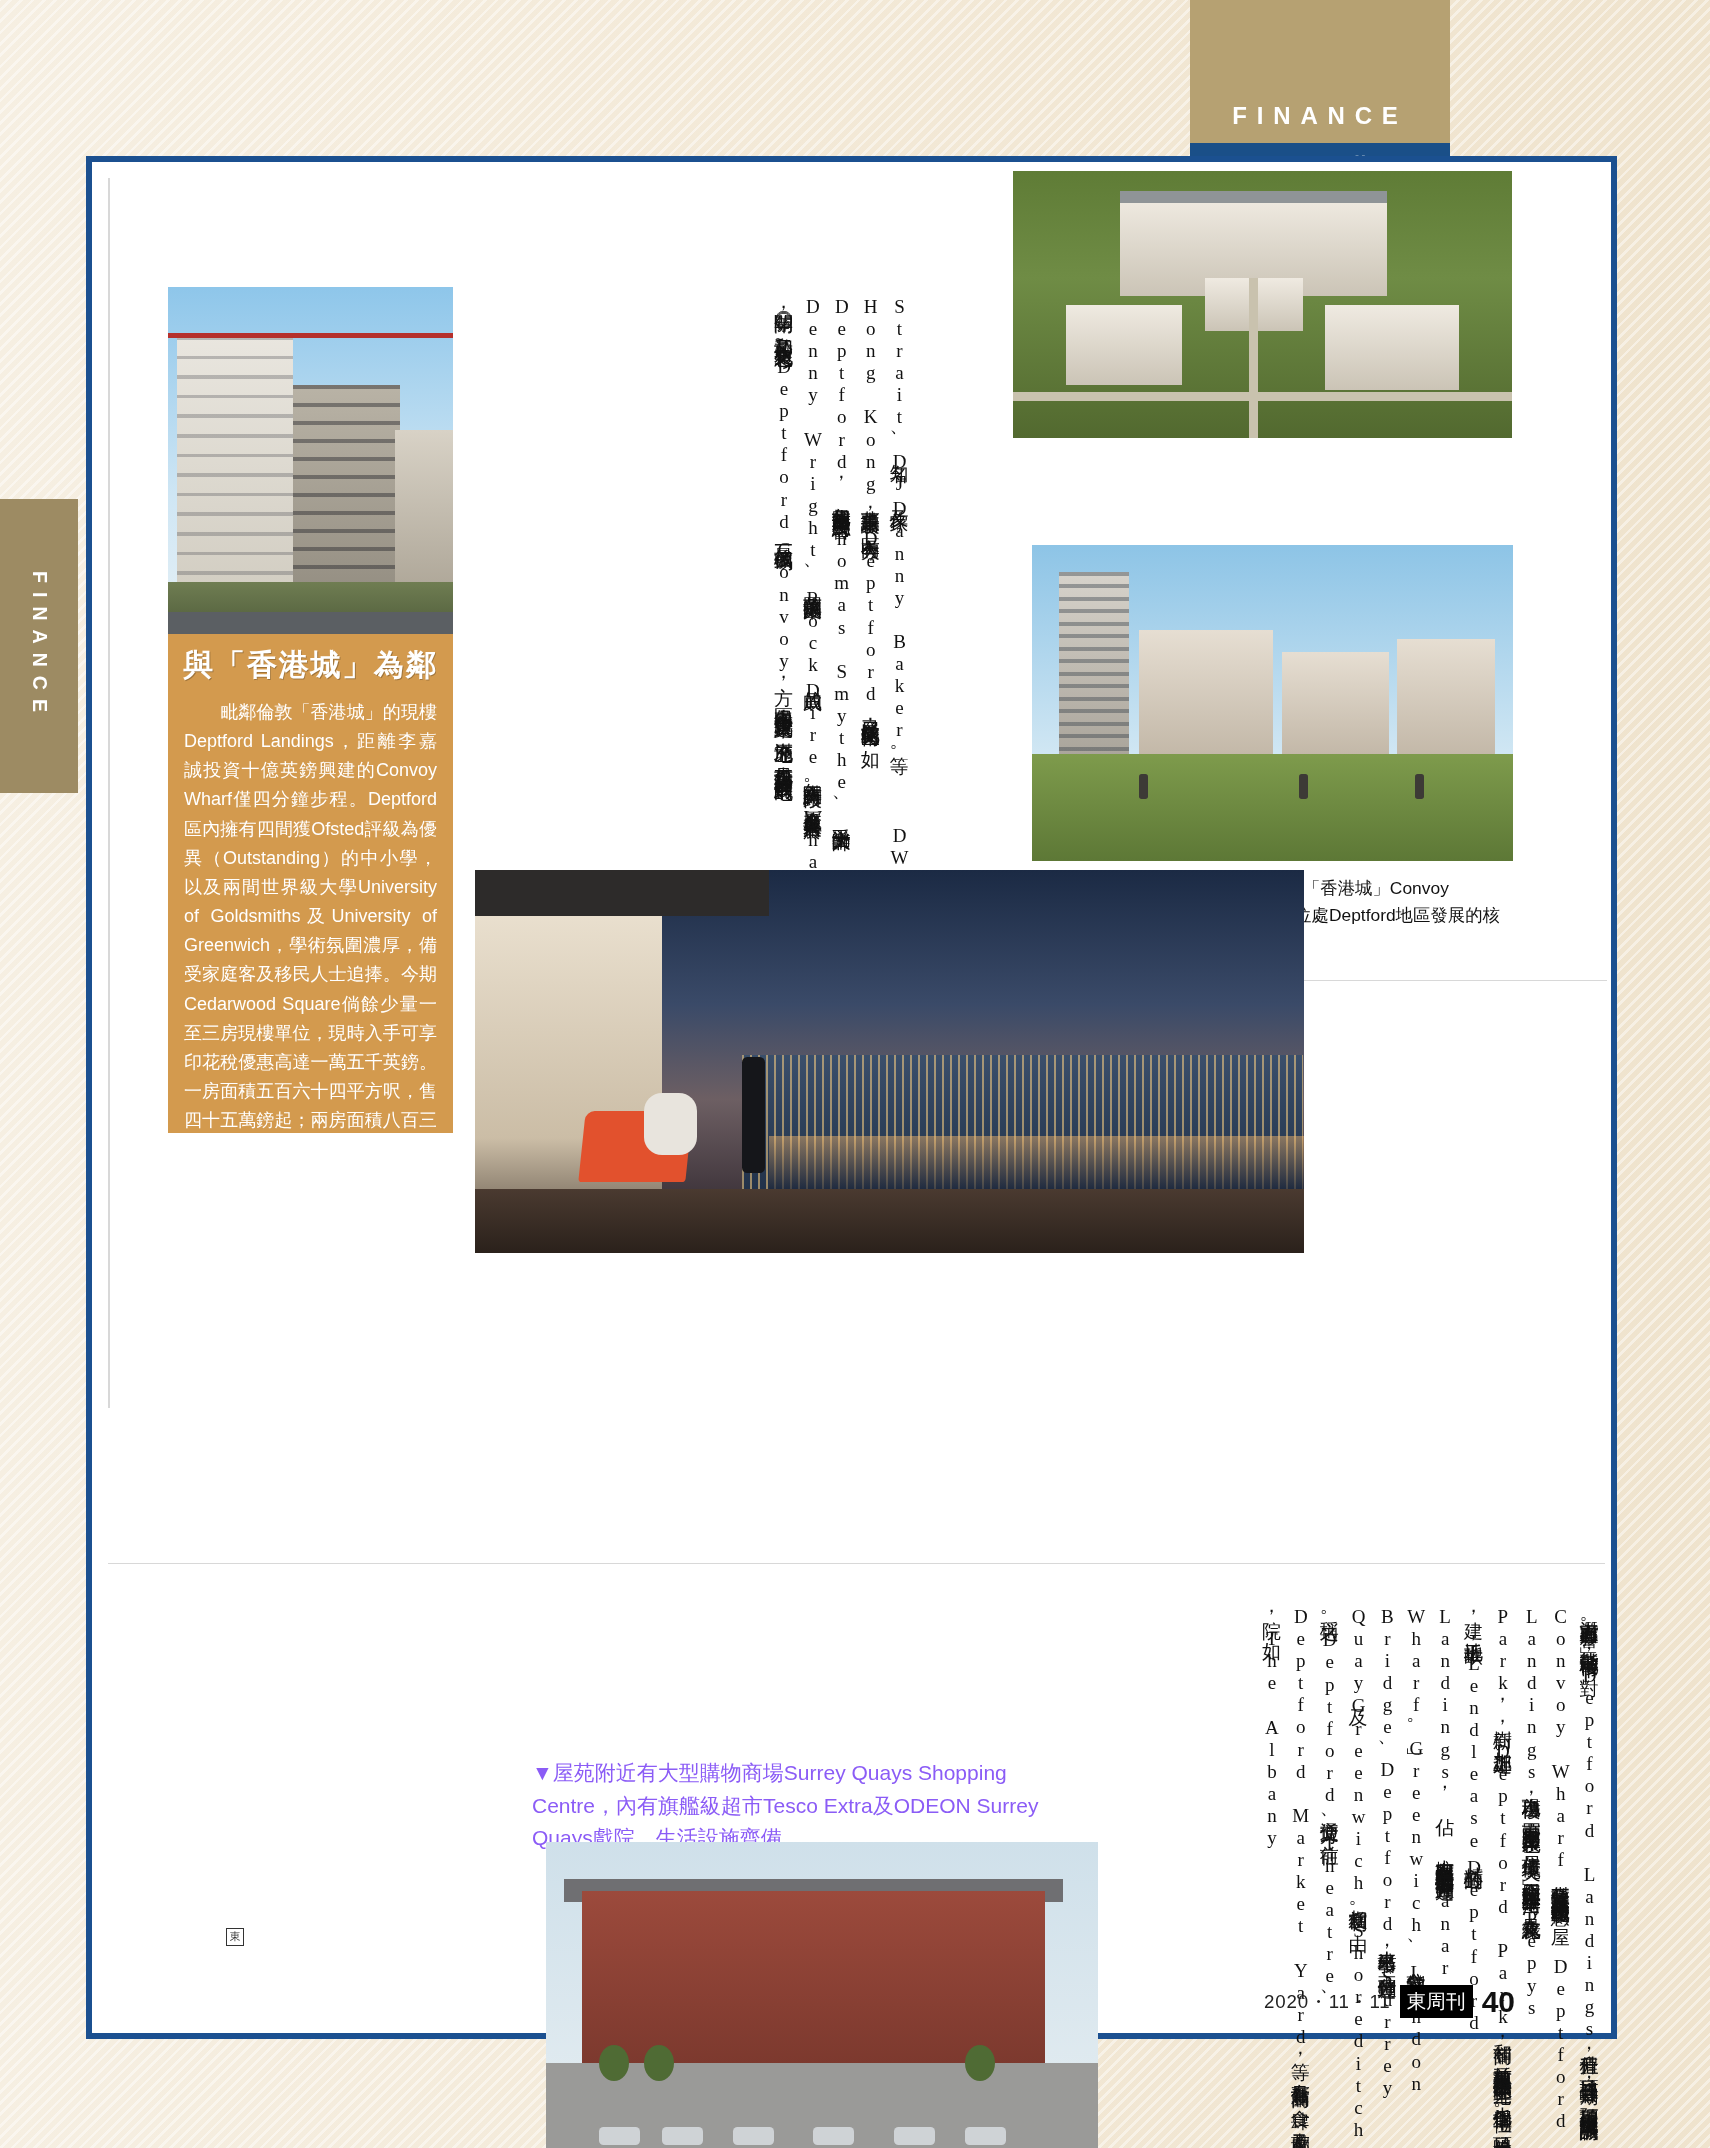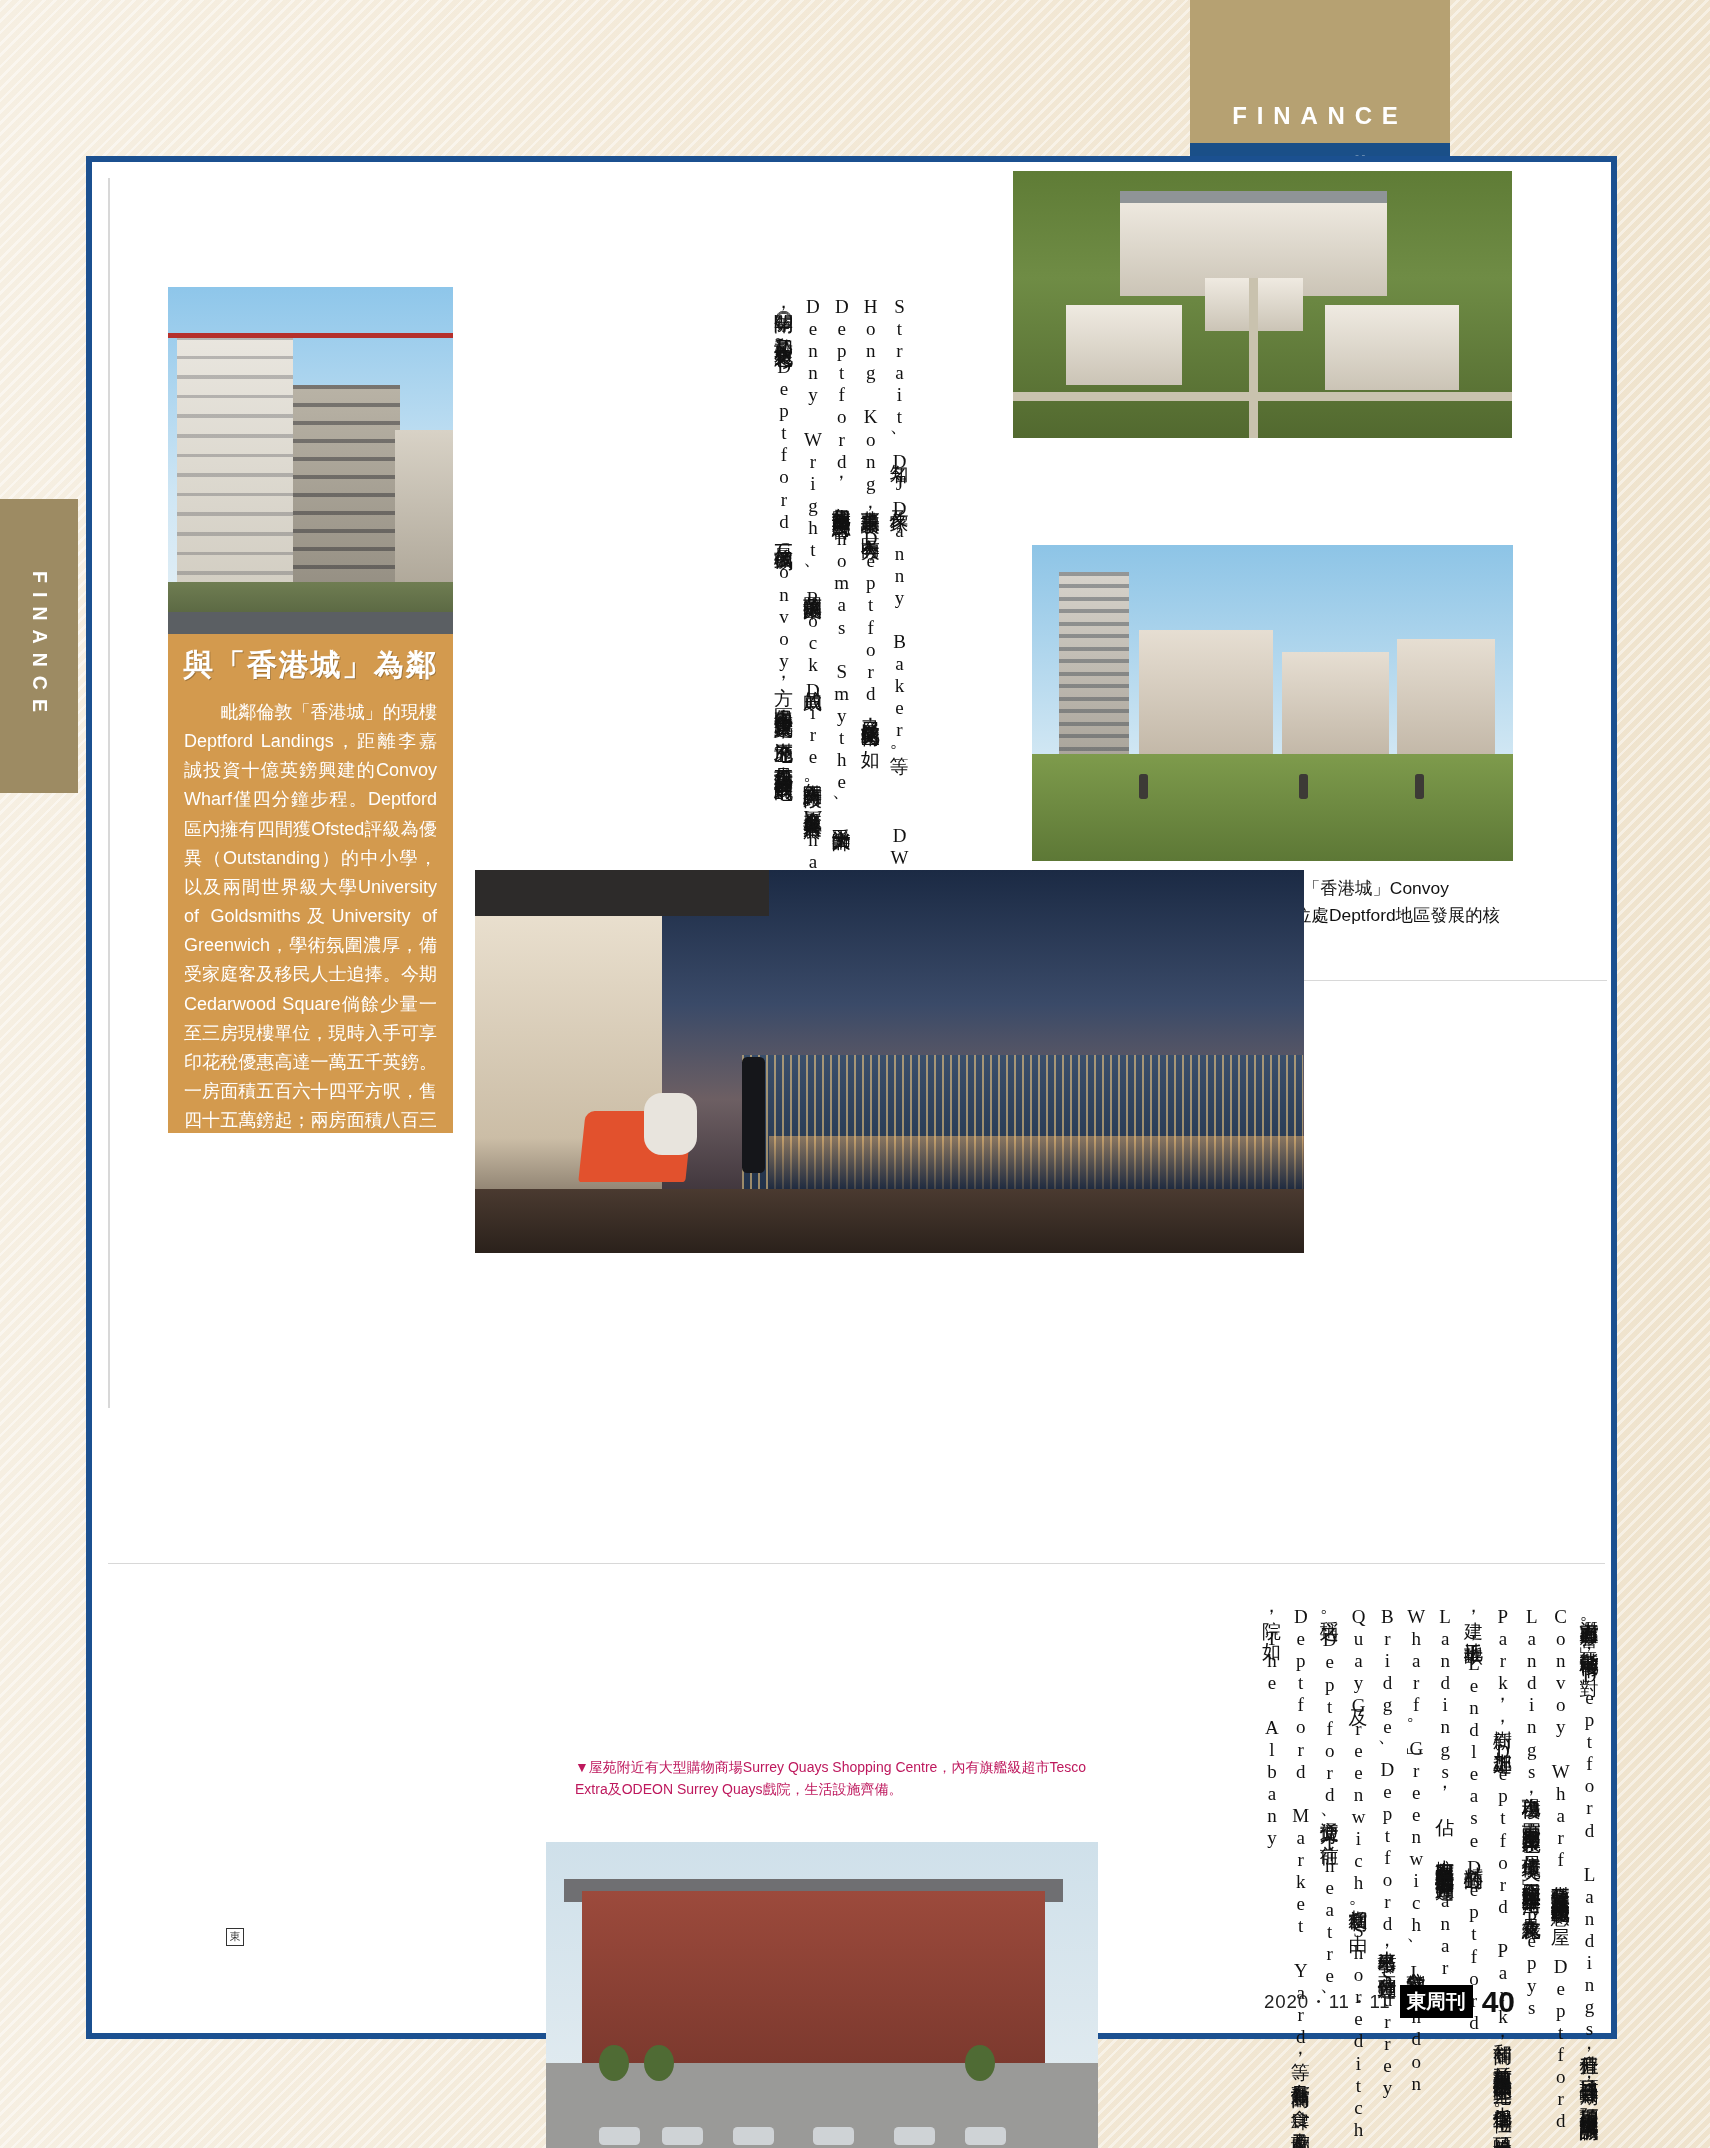--- a/index.html
+++ b/index.html
@@ -167,32 +167,32 @@
   .photo-mall{ left:454px; top:1680px; width:552px; height:321px; }
   .photo-mall .sky{background:linear-gradient(180deg,#cfe0ea,#e6eef2);}
   .photo-mall .mall{position:absolute;left:36px;top:49px;width:463px;height:174px;
     background:linear-gradient(180deg,#9c4a3c,#7c392e);}
   .photo-mall .roofm{position:absolute;left:18px;top:37px;width:499px;height:23px;background:#6f6f72;}
   .photo-mall .lot{position:absolute;left:0;bottom:0;width:100%;height:100px;background:#9a9a98;}
   .photo-mall .car{position:absolute;bottom:18px;width:41px;height:18px;background:#cfd3d6;border-radius:4.5px;}
   .photo-mall .tree{position:absolute;bottom:82px;width:30px;height:36px;background:#4f6b34;border-radius:50%;}
 
   .cap-mall{
-    position:absolute; left:483px; top:1595px; width:535px;
-    font-size:14px; line-height:1.55; color:#be185d;
+    position:absolute; left:440px; top:1595px; width:535px;
+    font-size:21px; line-height:1.55; color:#8b5cf6;
   }
 
   
   .footer{
     position:absolute; left:1132px; top:1983px; width:383px; height:37px;
     display:flex; align-items:center; justify-content:flex-end; gap:9px;
   }
   .footer .date{ font-size:18.7px; color:#222; letter-spacing:0.9px;}
   .footer .mag{
-    background:#000; color:#fff; font-size:19.6px; font-weight:700; padding:2.7px 7.1px;
+    background:#000; color:#fff; font-size:19.6px; font-weight:400; padding:2.7px 7.1px;
   }
   .footer .pg{ font-size:30px; font-weight:700; color:#111; }
 
   .endmark{
     position:absolute; left:134px; top:1766px; width:18px; height:18px;
     border:1.8px solid #333; font-size:10.7px; color:#333; text-align:center; line-height:14.3px;
   }
 </style>
 </head>
 <body>

